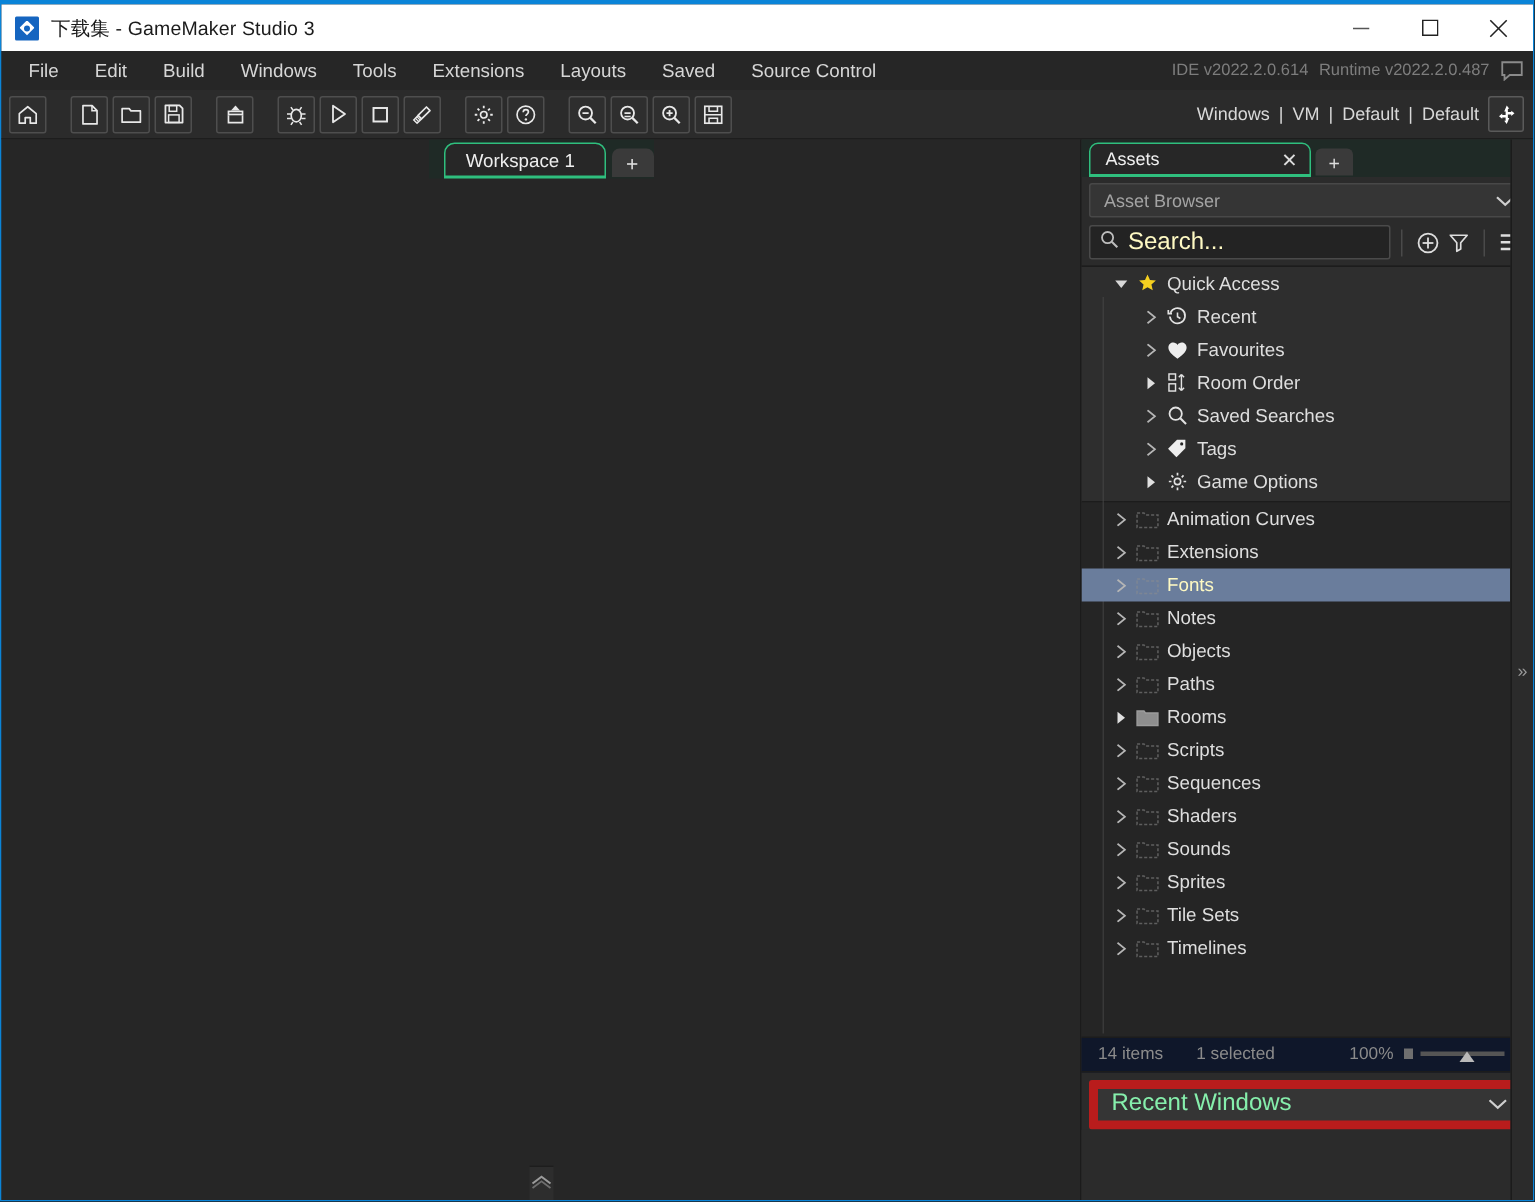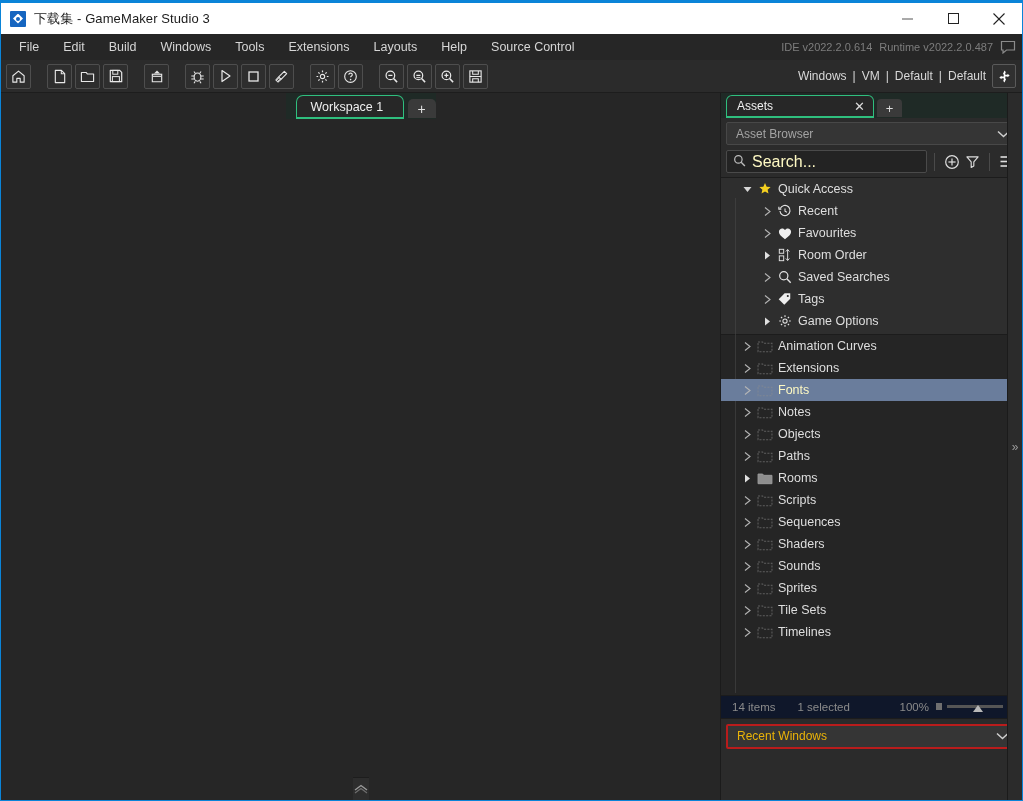--- a/index.html
+++ b/index.html
@@ -336,25 +336,25 @@
   .zs-knob {
     position:absolute; left:48%; width:0; height:0;
     border-left:5px solid transparent; border-right:5px solid transparent;
     border-bottom:7px solid #b9b9b9; top: 5px;
   }
 
   .recent-windows {
     margin: 5px 5px 0 5px;
     height: 21px;
     background: #353535;
-    border: 2px solid #b91c1c;
+    border: 6px solid #b91c1c;
     border-radius: 2px;
     display: flex; align-items: center; justify-content: space-between;
     padding: 0 6px 0 9px;
-    font-size: 12px; color: #eab308;
+    font-size: 16px; color: #86efac;
     flex: 0 0 21px;
   }
   .recent-body { flex: 1 1 auto; background: #2b2b2b; }
 
   
   .right-edge {
     position: absolute; right: 0; top: 0; bottom: 0;
     width: 14px; background: #2b2b2b;
     display: flex; align-items: center; justify-content: center;
     color: #9a9a9a; font-size: 12px;
@@ -391,21 +391,21 @@
   </div>
 
   <div class="menubar">
     <div class="menu-item">File</div>
     <div class="menu-item">Edit</div>
     <div class="menu-item">Build</div>
     <div class="menu-item">Windows</div>
     <div class="menu-item">Tools</div>
     <div class="menu-item">Extensions</div>
     <div class="menu-item">Layouts</div>
-    <div class="menu-item">Help</div>
+    <div class="menu-item">Saved</div>
     <div class="menu-item">Source Control</div>
 
     <div class="menu-right">
       <span class="ver-text">IDE v2022.2.0.614</span>
       <span class="ver-text">Runtime v2022.2.0.487</span>
       <span class="chat-icon">
         <svg width="16" height="14" viewBox="0 0 16 14">
             <path d="M1.5 1.5h13v8.5h-8l-3.5 3v-3h-1.5z" fill="none" stroke="#8a8a8a" stroke-width="1.2"></path>
           </svg>
       </span>

